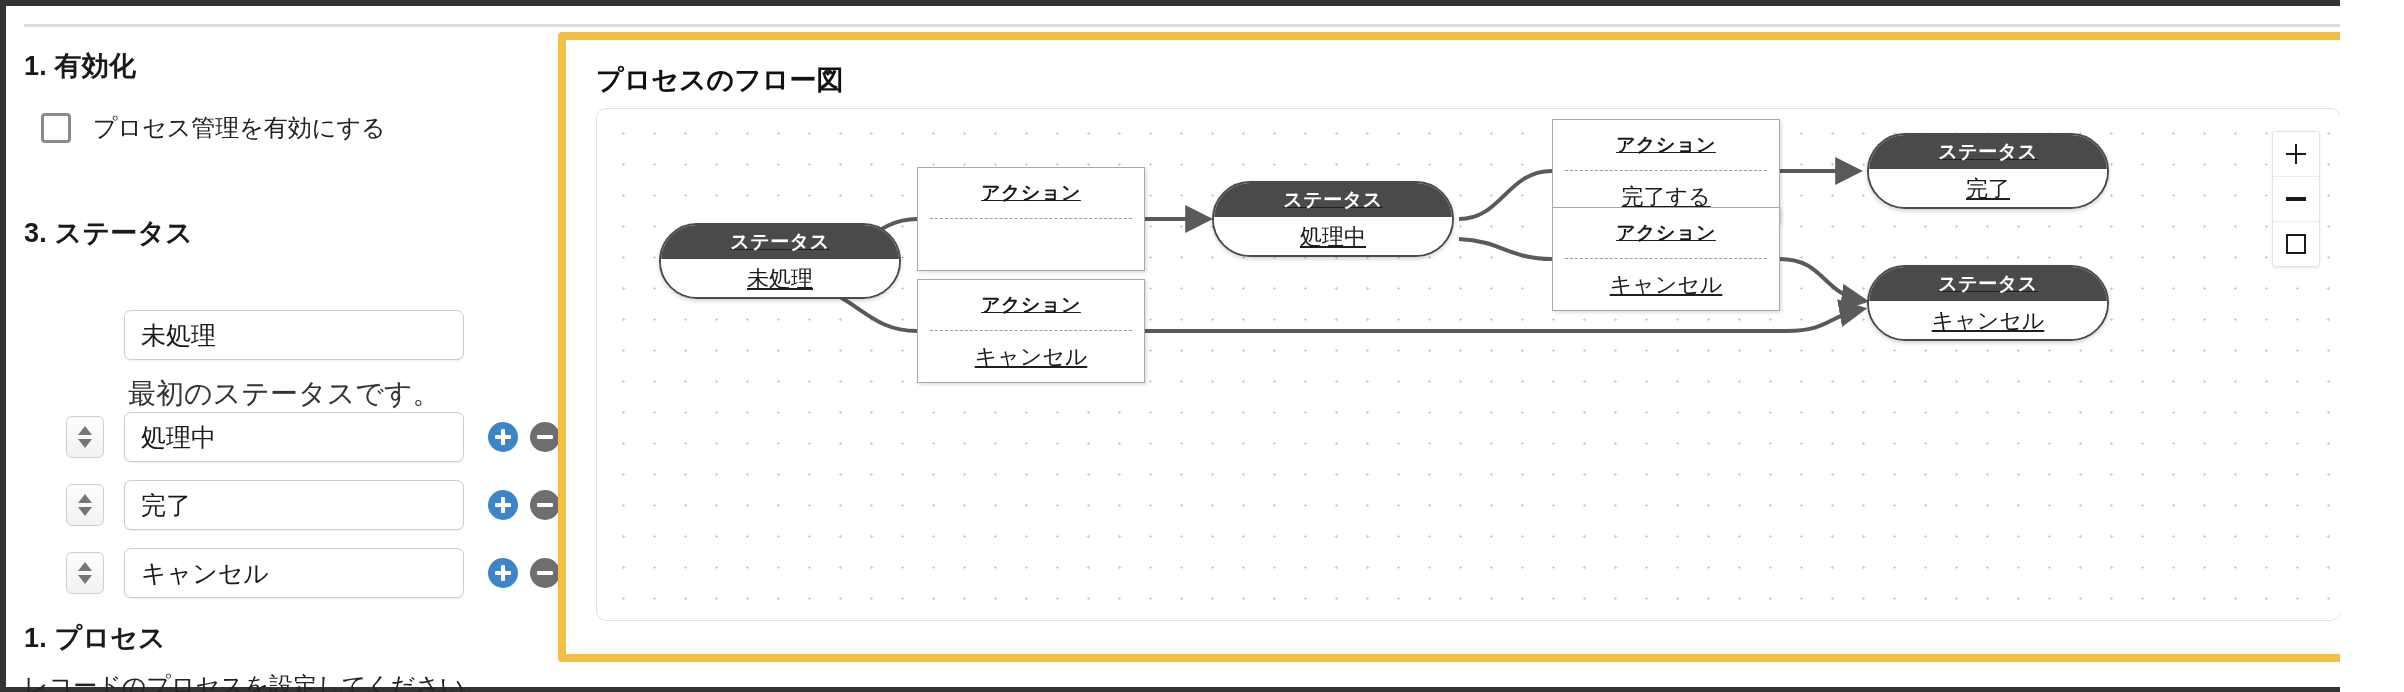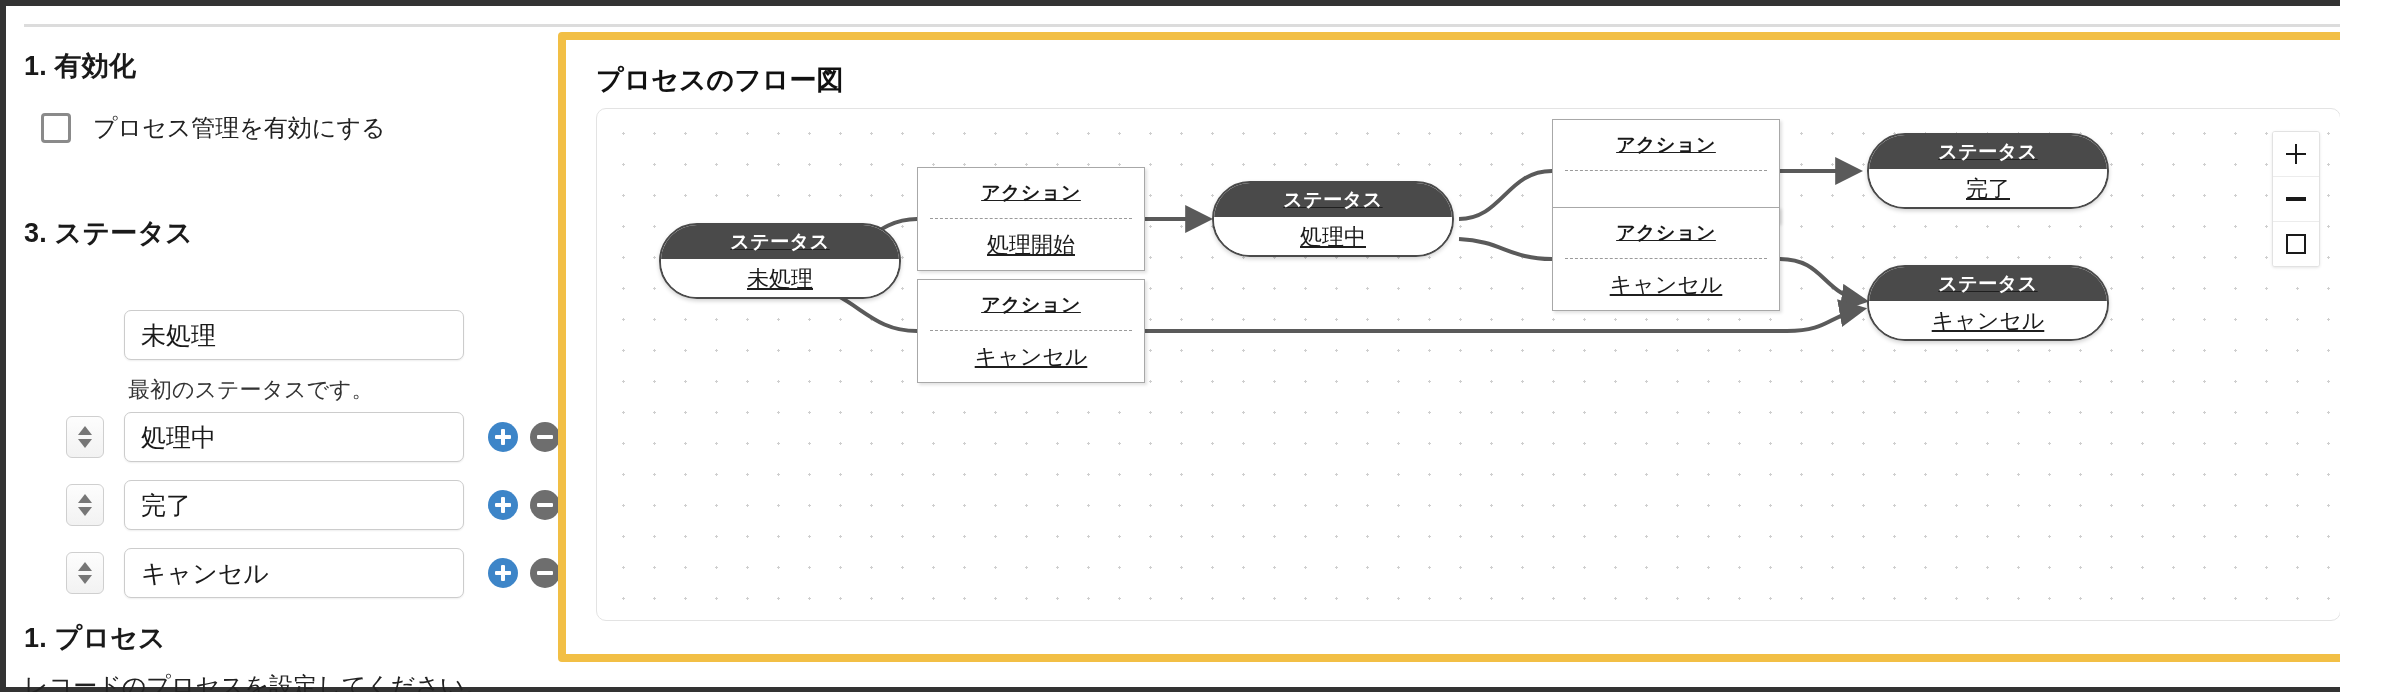--- a/index.html
+++ b/index.html
@@ -122,21 +122,21 @@
     padding: 0 16px;
     box-sizing: border-box;
     font-family: "Liberation Sans", "DejaVu Sans", sans-serif;
     display: flex;
     align-items: center;
     flex: none;
   }
   .first-input { margin-left: 0; }
   .sub-note {
     position: absolute;
-    font-size: 22px;
+    font-size: 28px;
     color: #333333;
     white-space: nowrap;
   }
   .circ-btn {
     width: 30px; height: 30px;
     border-radius: 50%;
     display: flex;
     align-items: center;
     justify-content: center;
     flex: none;
@@ -399,31 +399,31 @@
       </svg>
 
       <div class="node status-node" style="left:62px; top:114px;">
         <div class="hdr">ステータス</div>
         <div class="bdy">未処理</div>
       </div>
 
       <div class="node action-node" style="left:320px; top:58px;">
         <div class="hdr">アクション</div>
         <div class="sep"></div>
-        <div class="bdy">処理開始</div>
       </div>
 
       <div class="node status-node" style="left:615px; top:72px;">
         <div class="hdr">ステータス</div>
         <div class="bdy">処理中</div>
       </div>
 
       <div class="node action-node" style="left:955px; top:10px;">
         <div class="hdr">アクション</div>
         <div class="sep"></div>
+        <div class="bdy">完了する</div>
       </div>
 
       <div class="node status-node" style="left:1270px; top:24px;">
         <div class="hdr">ステータス</div>
         <div class="bdy">完了</div>
       </div>
 
       <div class="node action-node" style="left:955px; top:98px;">
         <div class="hdr">アクション</div>
         <div class="sep"></div>

